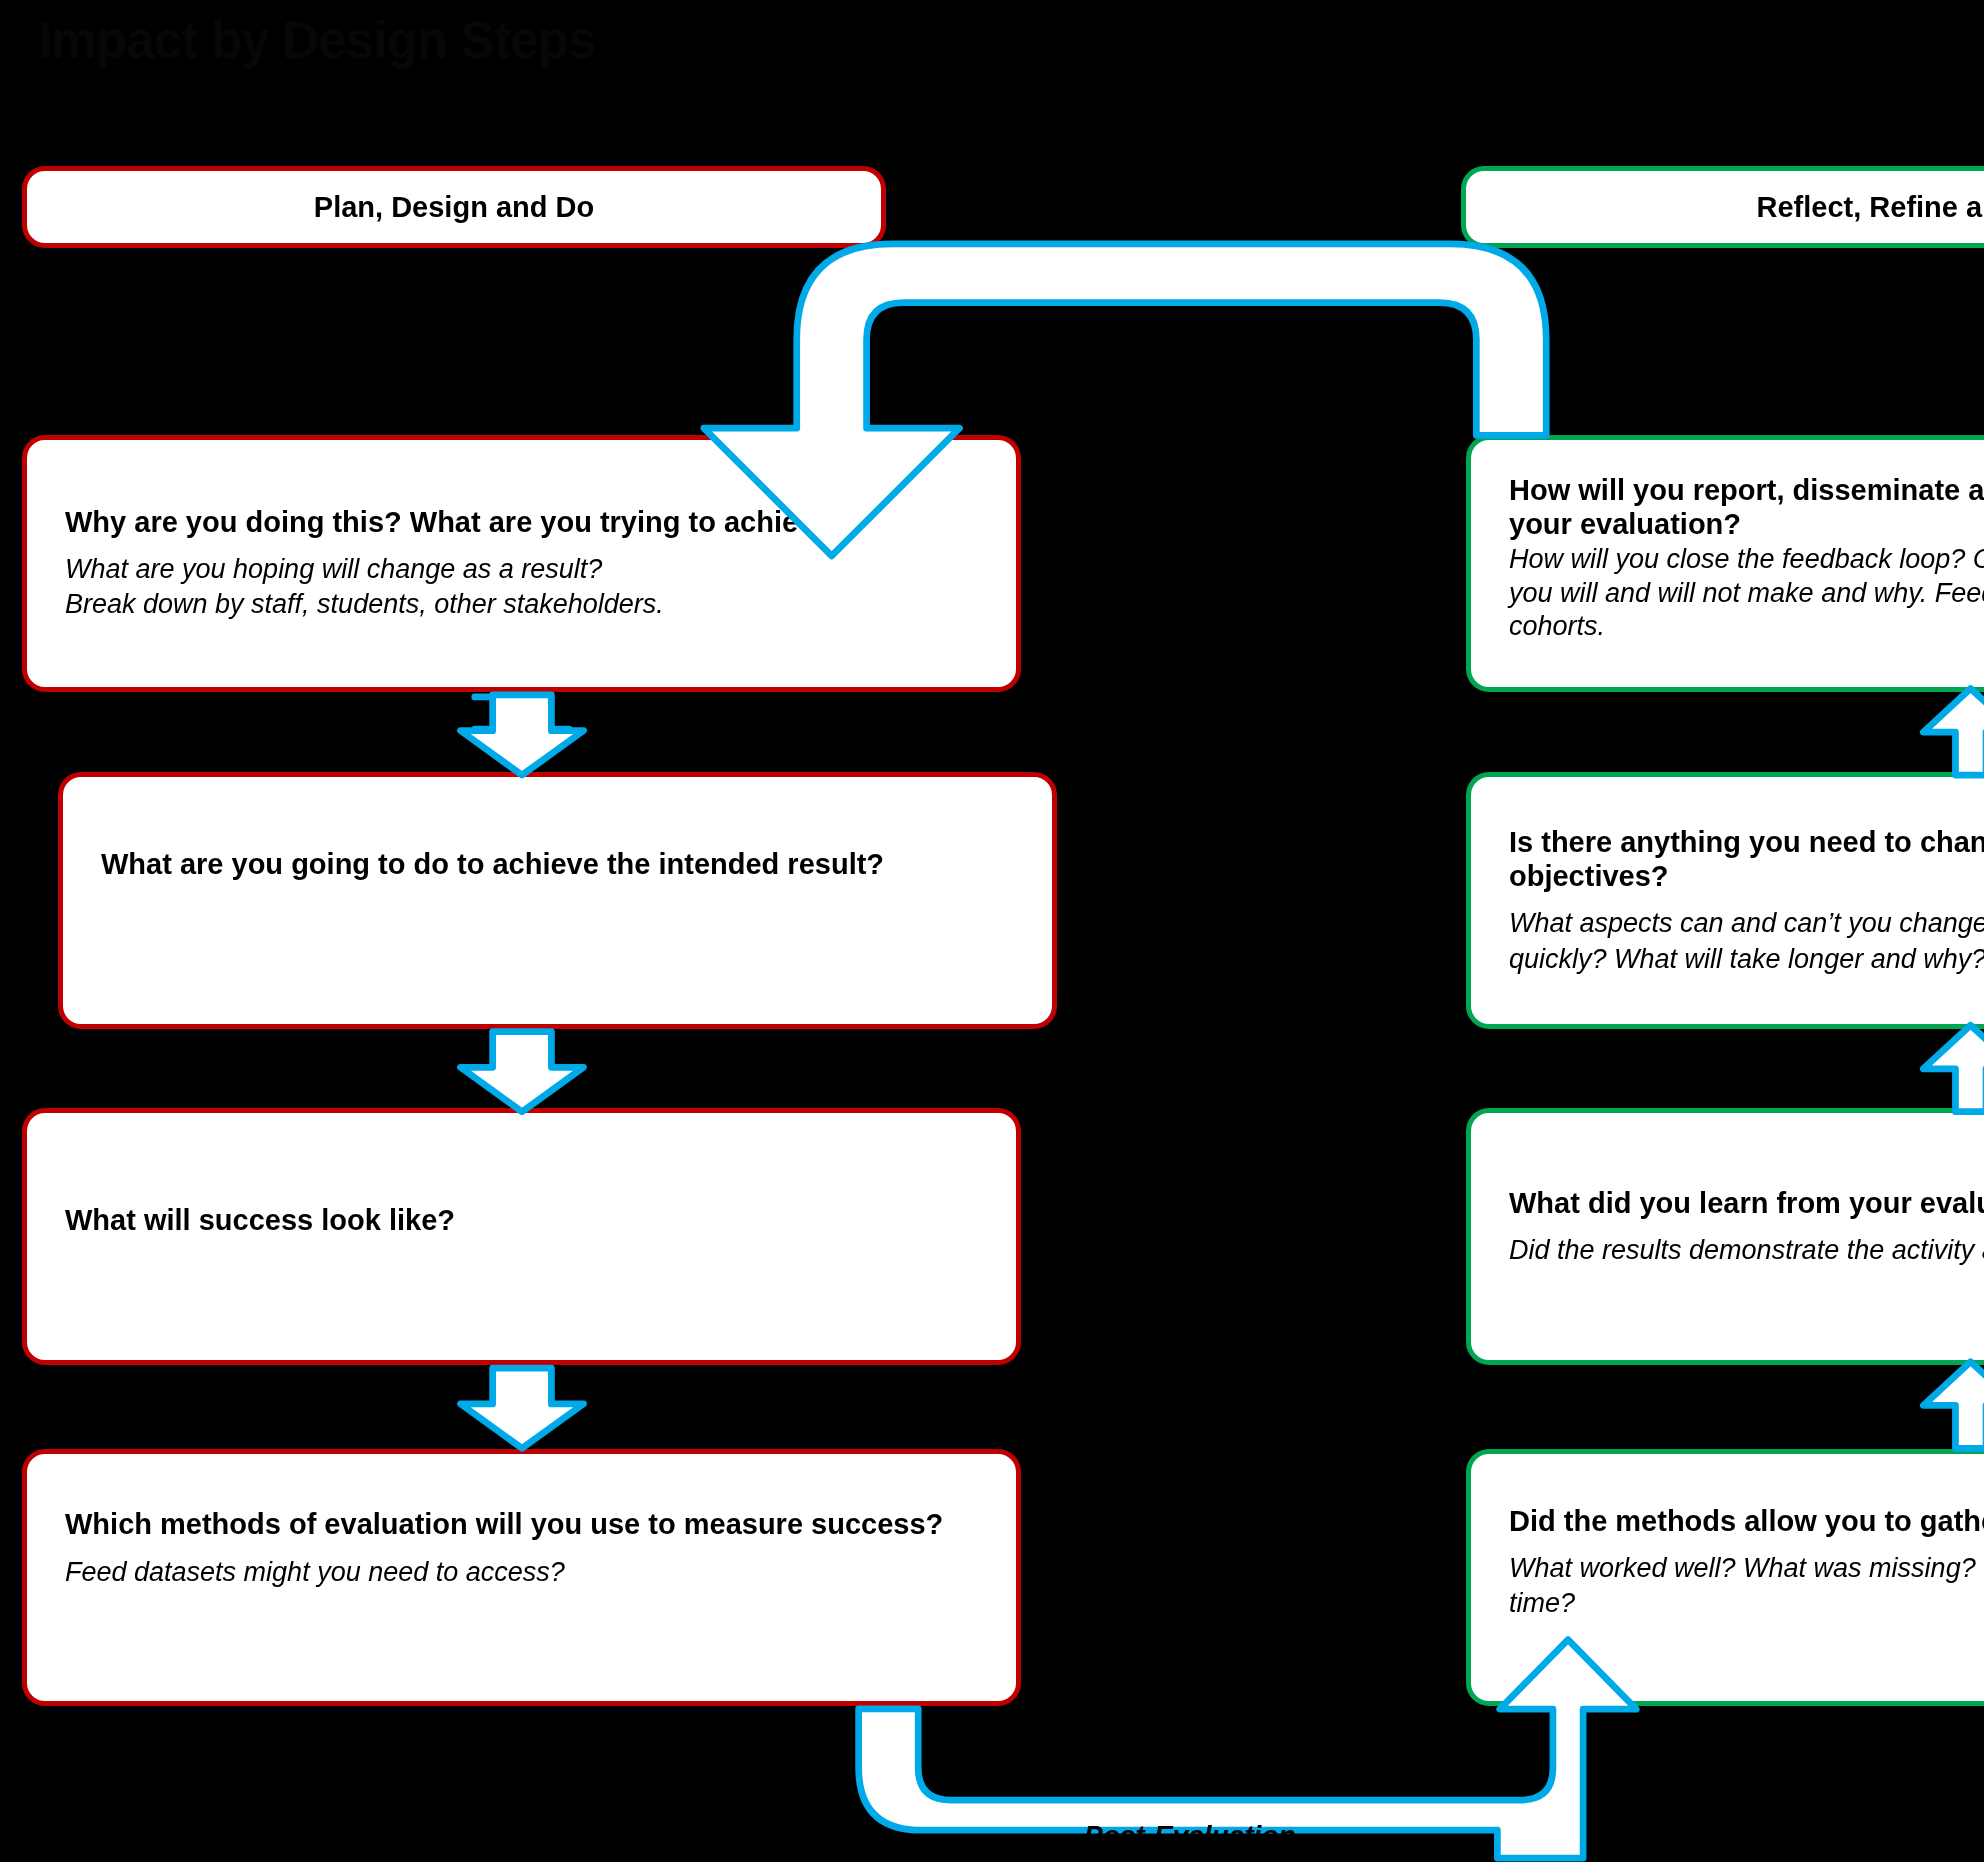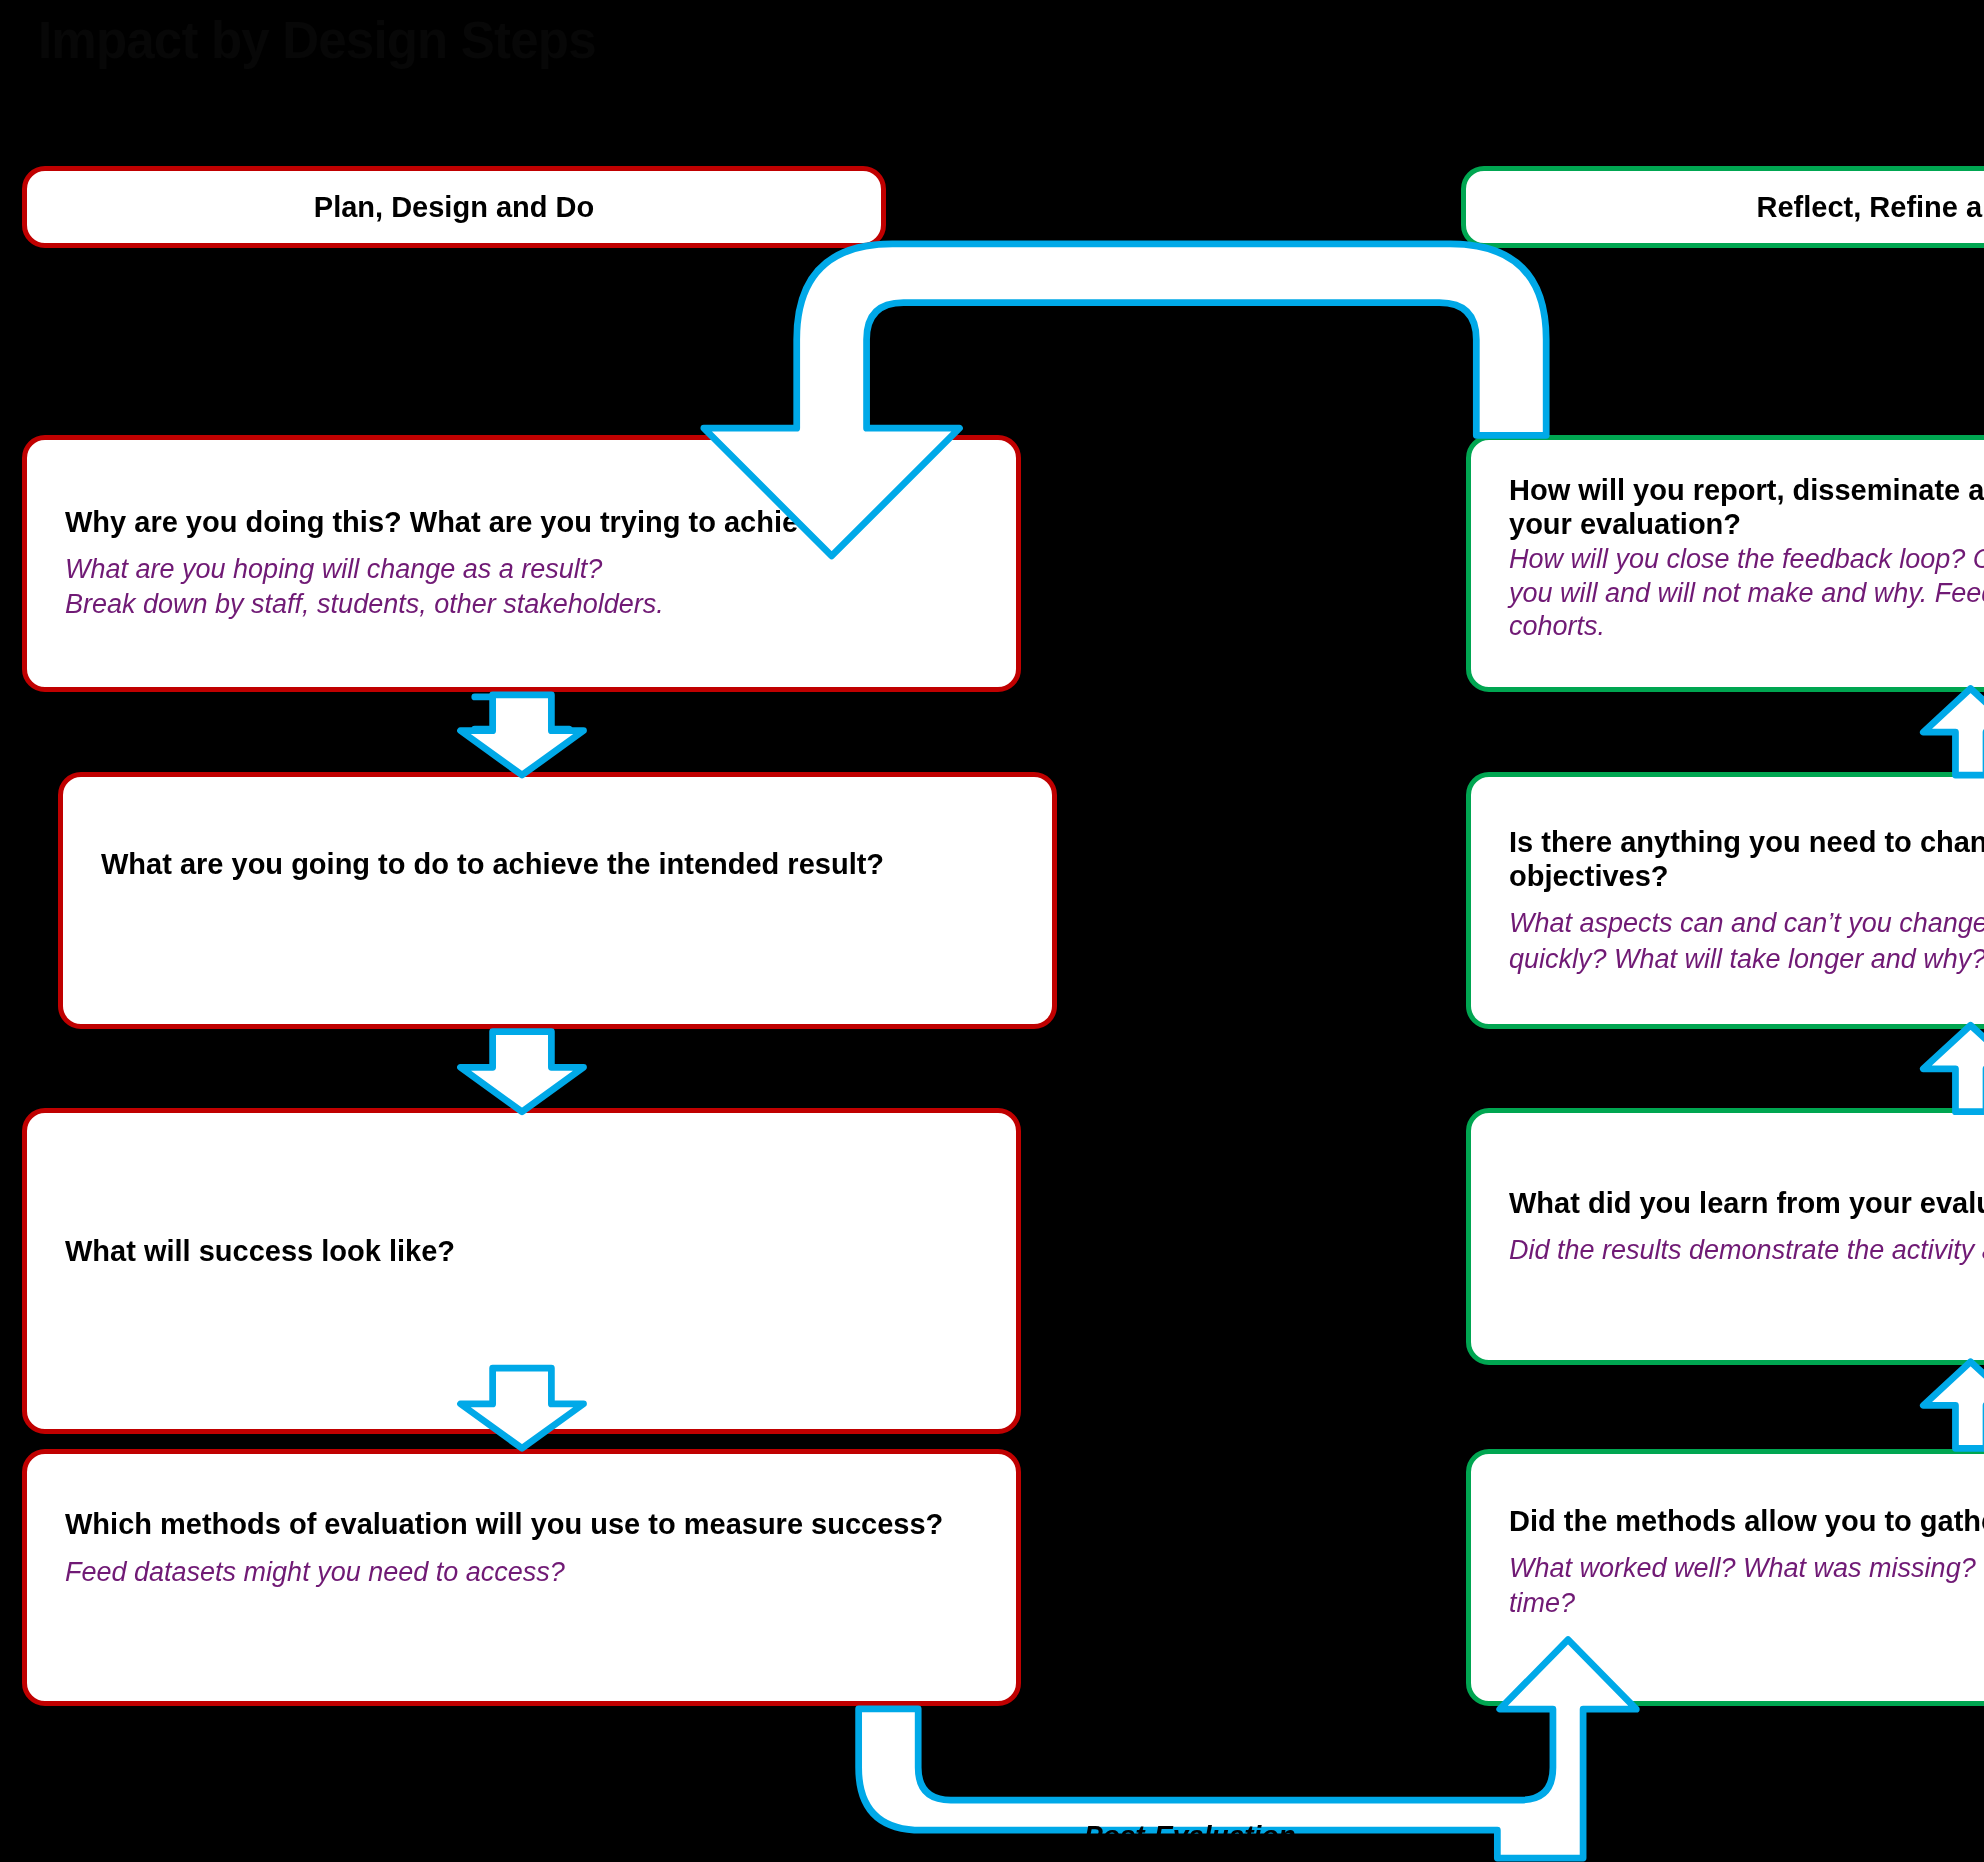--- a/index.html
+++ b/index.html
@@ -33,21 +33,21 @@
   
   .step-inner{
     position:absolute;left:38px;right:32px;top:50%;
     transform:translateY(-50%);
   }
   .q-title{
     font-size:29px;font-weight:700;color:#000;line-height:1.18;
     margin:0 0 13.5px 0;
   }
   .q-sub{
-    font-size:27px;font-style:italic;color:#701a75;line-height:1.30;
+    font-size:27px;font-style:italic;color:#000000;line-height:1.30;
     margin:0;
   }
   .q-sub .sub-line{display:block;}
 
   
   .tight .q-title{margin-bottom:2.4px;}
   .tight .q-sub{line-height:1.24;}
 
   
   #arrow-layer{
@@ -84,21 +84,21 @@
     </p>
   </div>
 </div>
 
 <div class="card red" style="left:22px;top:772px;width:999px;height:257px;margin-left:36px;">
   <div class="step-inner" style="top:38%;">
     <p class="q-title">What are you going to do to achieve the intended result?</p>
   </div>
 </div>
 
-<div class="card red" style="left:22px;top:1108px;width:999px;height:326px;">
+<div class="card red" style="left:22px;top:1108px;width:999px;height:257px;">
   <div class="step-inner" style="top:46%;">
     <p class="q-title">What will success look like?</p>
   </div>
 </div>
 
 <div class="card red" style="left:22px;top:1449px;width:999px;height:257px;padding-left:40px;">
   <div class="step-inner" style="top:38%;">
     <p class="q-title">Which methods of evaluation will you use to measure success?</p>
     <p class="q-sub">
       <span class="sub-line">Feed datasets might you need to access?</span>

